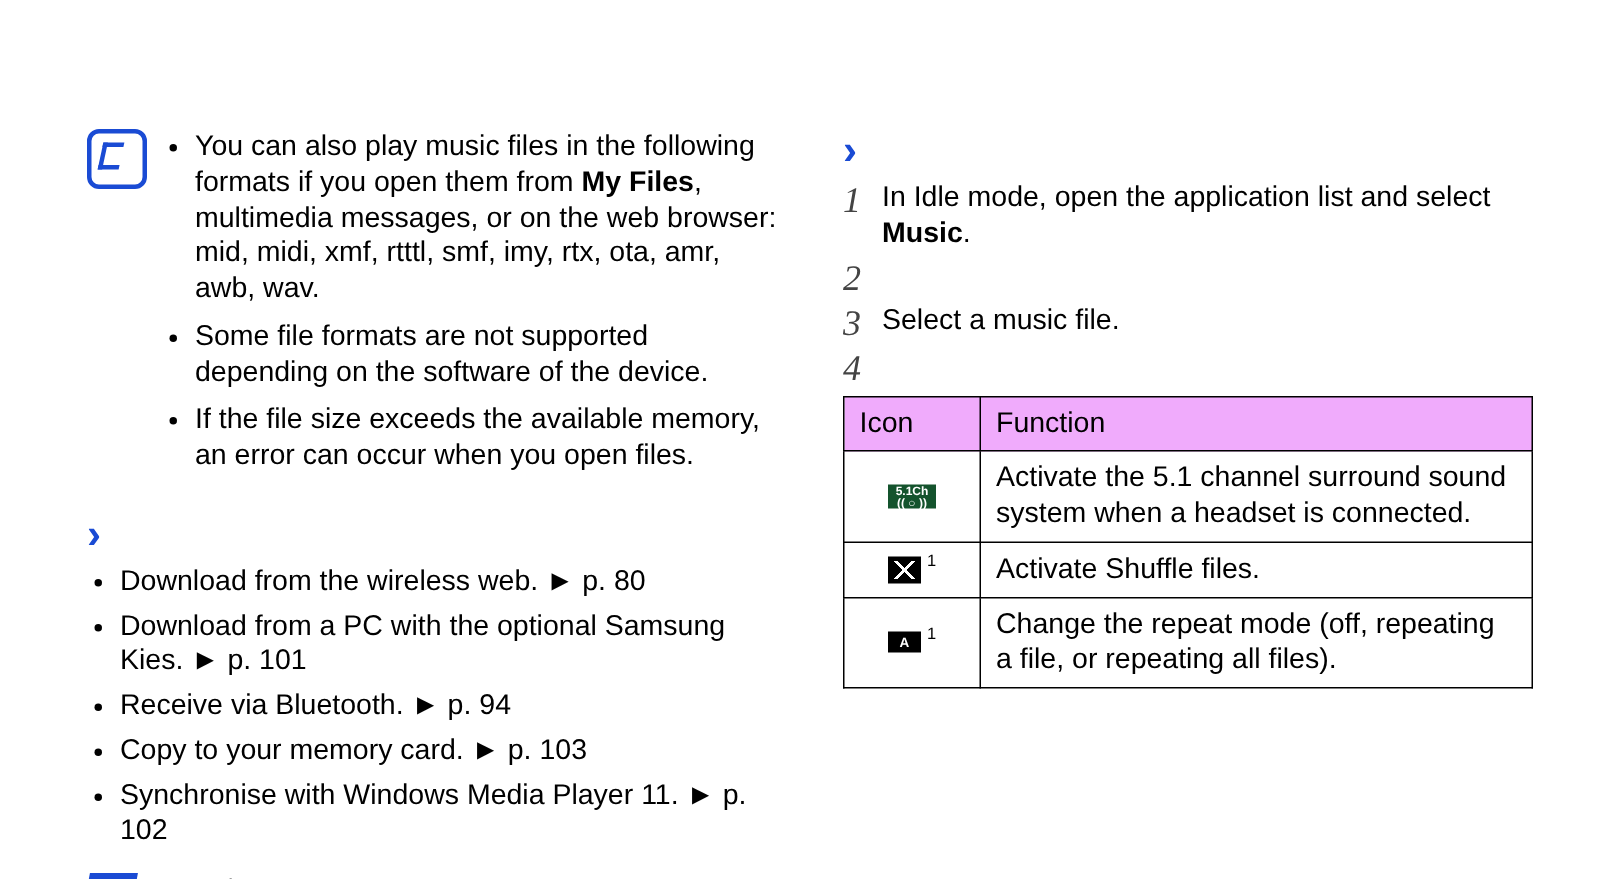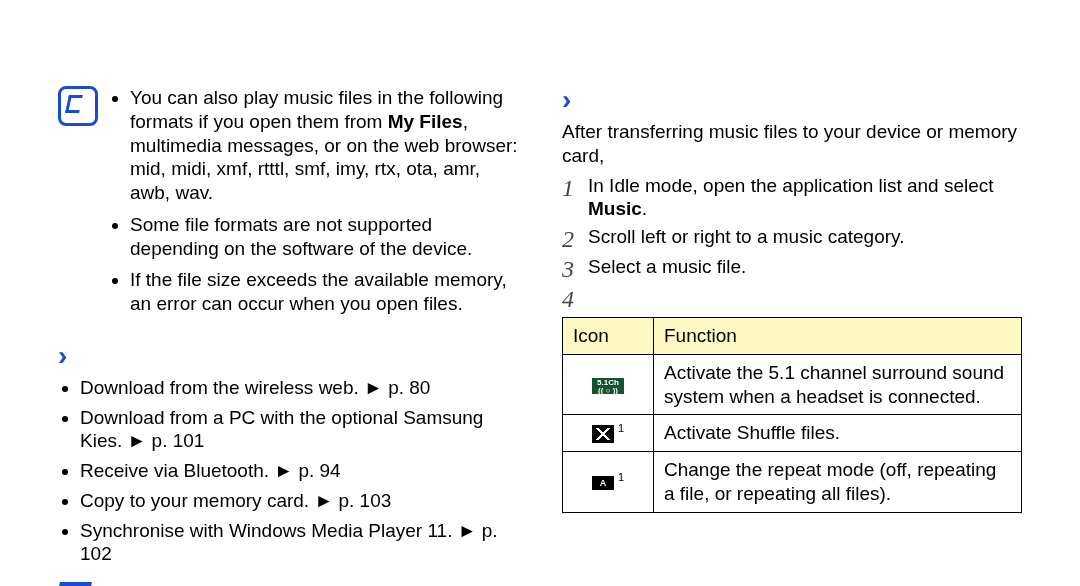--- a/index.html
+++ b/index.html
@@ -111,21 +111,21 @@
     margin-top: 6px;
     font-size: 19px;
   }
   table.func th, table.func td {
     border: 1px solid #000;
     padding: 6px 10px;
     text-align: left;
     vertical-align: middle;
   }
   table.func th {
-    background: #fef9c3;
+    background: #f0abfc;
     font-weight: normal;
   }
   table.func td.icon-cell {
     width: 70px;
     text-align: center;
     vertical-align: middle;
   }
   .ic {
     display: inline-block;
     vertical-align: middle;
@@ -237,32 +237,30 @@
       <li>Receive via Bluetooth. ► p. 94</li>
       <li>Copy to your memory card. ► p. 103</li>
       <li>Synchronise with Windows Media Player 11. ► p. 102</li>
     </ul>
   </div>
 
   <div class="col col-right">
     <div class="section-h" style="margin-top:0">
       <span class="chev">›</span>
     </div>
-    <p class="intro">After transferring music files to your device or memory card,</p>
 
     <div class="steps">
       <div class="step">
         <div class="step-num">1</div>
         <div class="step-body">
           <span>In Idle mode, open the application list and select </span><b>Music</b><span>.</span>
         </div>
       </div>
       <div class="step">
         <div class="step-num">2</div>
-        <div class="step-body">Scroll left or right to a music category.</div>
       </div>
       <div class="step">
         <div class="step-num">3</div>
         <div class="step-body">Select a music file.</div>
       </div>
       <div class="step">
         <div class="step-num">4</div>
       </div>
     </div>
 

